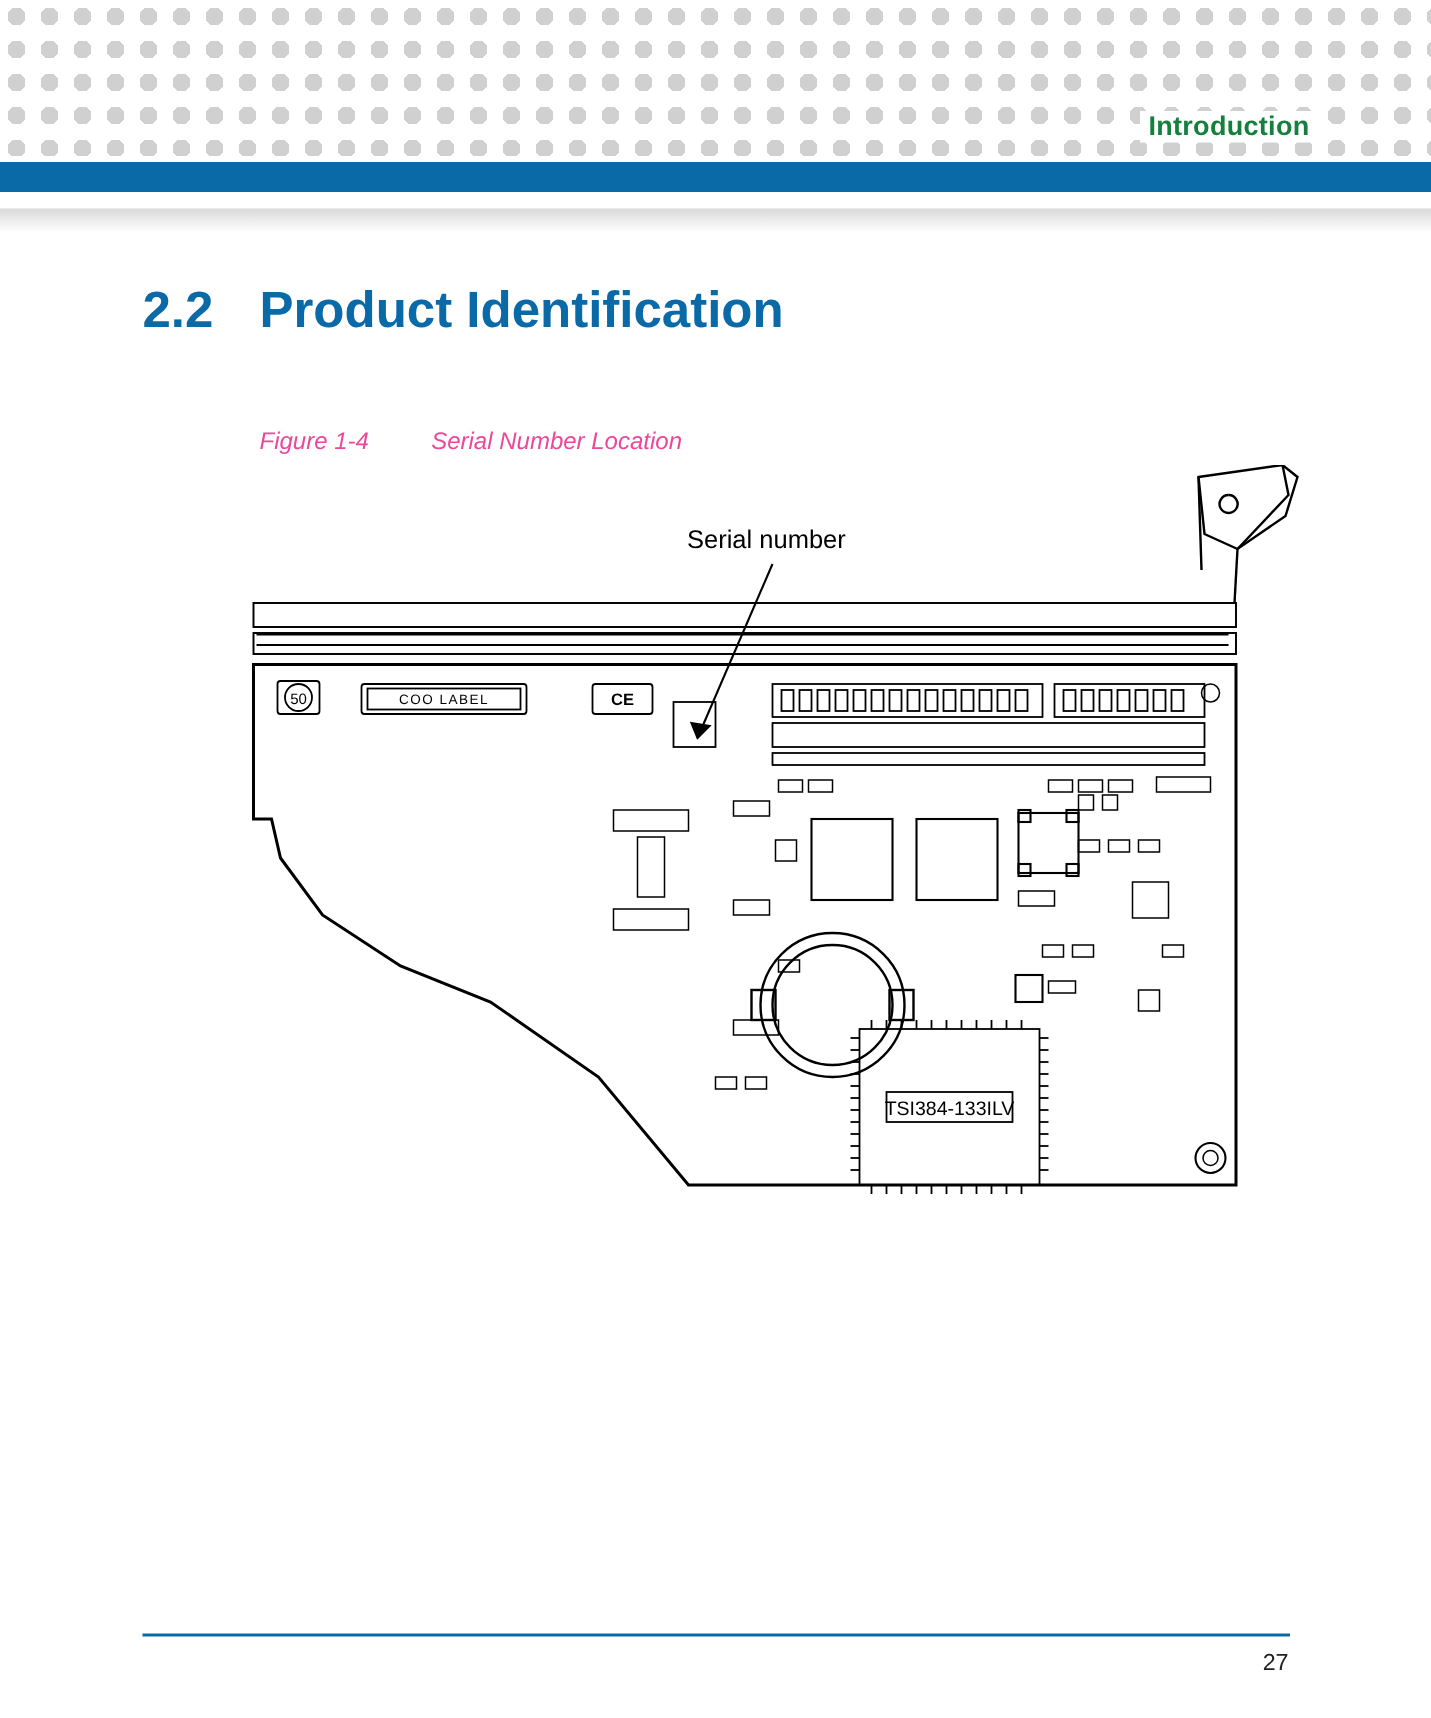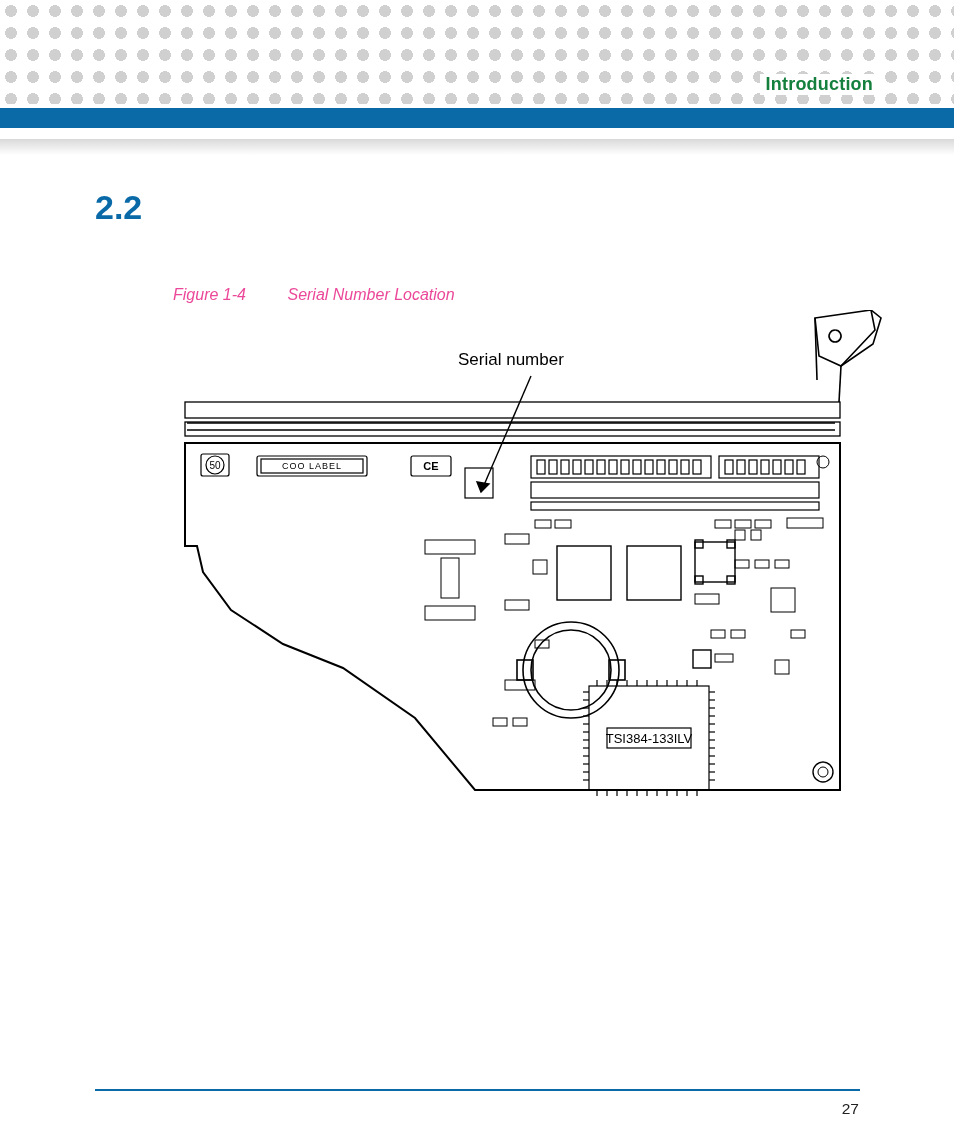--- a/index.html
+++ b/index.html
@@ -22,21 +22,21 @@
   
   .sec-num { position: absolute; top: 188px; left: 95px; color: #0a6aa8; font-weight: 700; font-size: 34px; }
   .sec-title { position: absolute; top: 188px; left: 173px; color: #0a6aa8; font-weight: 700; font-size: 34px; }
 
   .body-text { position: absolute; top: 238px; left: 173px; width: 720px; font-size: 17px; color: #222; }
 
   .fig-label { position: absolute; top: 286px; left: 173px; color: #ec4899; font-style: italic; font-size: 16px; }
   .fig-label .num { display: inline-block; width: 110px; font-style: italic; }
 
   
-  .figure { position: absolute; top: 310px; left: 175px; width: 720px; height: 510px; }
+  .figure { position: absolute; top: 310px; left: 159px; width: 720px; height: 510px; }
   .figure svg { position: absolute; top: 0; left: 0; }
 
   
   .footer-line { position: absolute; left: 95px; bottom: 54px; width: 765px; height: 0; border-top: 2px solid #0a6aa8; }
   .footer-text { position: absolute; left: 95px; bottom: 27px; font-size: 15.5px; color: #222; }
   .page-num { position: absolute; right: 95px; bottom: 27px; font-size: 15.5px; color: #222; margin-top: 32px; }
 
   .serial-label { position: absolute; top: 350px; left: 458px; font-family: Arial, sans-serif; font-size: 17px; color: #000; }
 </style>
 </head>
@@ -47,20 +47,21 @@
   <div class="dot-band">
     <div class="dots"></div>
   </div>
 
   <div class="chapter-label">Introduction</div>
 
   <div class="blue-bar"></div>
   <div class="grad-bar"></div>
 
   <div class="sec-num">2.2</div>
+  <div class="sec-title">Product Identification</div>
 
 
   <div class="fig-label">
     <span class="num">Figure 1-4</span>
     <span>Serial Number Location</span>
   </div>
 
   <div class="serial-label">Serial number</div>
 
   <div class="figure">

